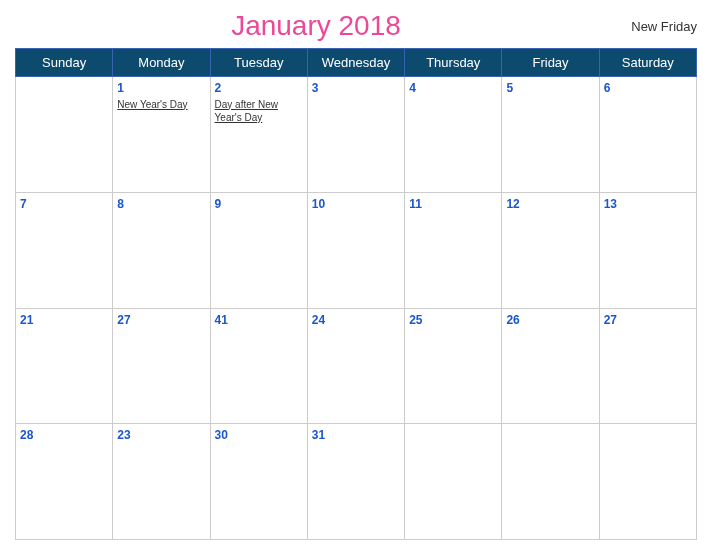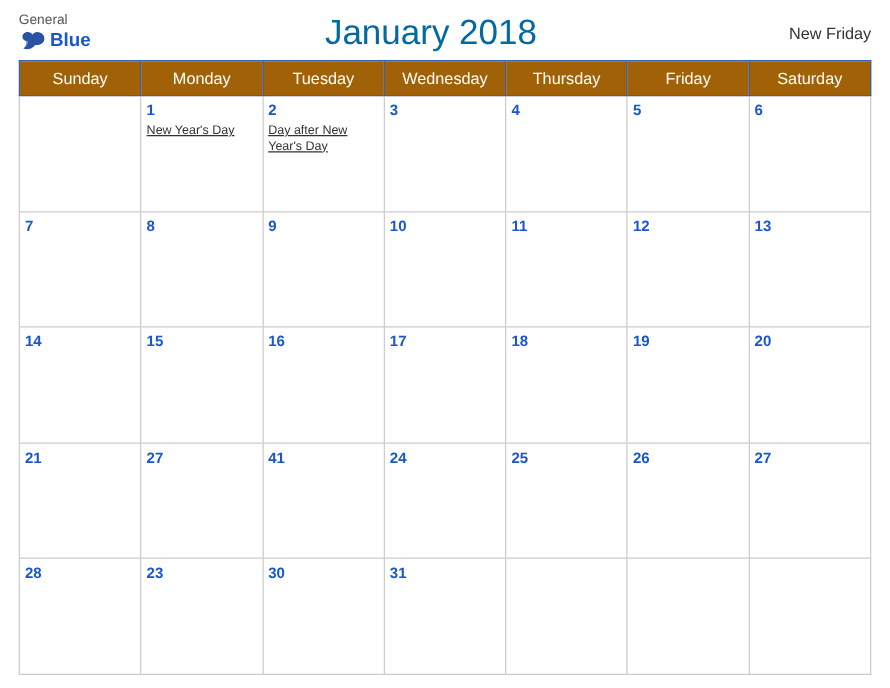--- a/index.html
+++ b/index.html
@@ -43,41 +43,41 @@
       gap: 3px;
     }
 
     .logo-bird {
       width: 22px;
       height: 18px;
     }
 
     .calendar-title {
       font-size: 28px;
-      color: #0369a1;
+      color: #ec4899;
       font-weight: normal;
       text-align: center;
       flex: 1;
     }
 
     .country-label {
       font-size: 13px;
       color: #333;
       text-align: right;
       min-width: 80px;
     }
 
     .calendar {
       width: 100%;
       border-collapse: collapse;
       flex: 1;
     }
 
     .calendar thead tr th {
-      background-color: #a16207;
+      background-color: #0c4a6e;
       color: #fff;
       font-size: 13px;
       font-weight: normal;
       padding: 6px 4px;
       text-align: center;
       border: 1px solid #3a62b3;
     }
 
     .calendar tbody tr td {
       border: 1px solid #ccc;
@@ -100,30 +100,20 @@
       color: #333;
       line-height: 1.3;
       margin-top: 1px;
       text-decoration: underline;
     }
   </style>
 </head>
 <body>
 
 <div class="header">
-  <div class="logo">
-    <span class="logo-general">General</span>
-    <div class="logo-blue">
-      <svg class="logo-bird" viewBox="0 0 30 24" xmlns="http://www.w3.org/2000/svg">
-        <path d="M20 2 C24 2 28 5 28 9 C28 14 23 17 18 16 C15 20 10 22 5 20 C8 18 10 15 10 12 C7 12 4 10 4 7 C4 4 7 2 10 2 C12 2 14 3 15 5 C16 3 18 2 20 2Z" fill="#2952a3"></path>
-        <path d="M10 12 C10 15 8 18 5 20 C8 17 9 14 8 11Z" fill="#4a7ad4"></path>
-      </svg>
-      <span>Blue</span>
-    </div>
-  </div>
   <h1 class="calendar-title">January 2018</h1>
   <div class="country-label">New Friday</div>
 </div>
 
 <table class="calendar">
   <thead>
     <tr>
     <th>Sunday</th>
         <th>Monday</th>
         <th>Tuesday</th>
@@ -175,43 +165,20 @@
         </td>
         <td>
           <div class="day-number">12</div>
         </td>
         <td>
           <div class="day-number">13</div>
         </td>
       </tr>
       <tr>
         <td>
-          <div class="day-number">14</div>
-        </td>
-        <td>
-          <div class="day-number">15</div>
-        </td>
-        <td>
-          <div class="day-number">16</div>
-        </td>
-        <td>
-          <div class="day-number">17</div>
-        </td>
-        <td>
-          <div class="day-number">18</div>
-        </td>
-        <td>
-          <div class="day-number">19</div>
-        </td>
-        <td>
-          <div class="day-number">20</div>
-        </td>
-      </tr>
-      <tr>
-        <td>
           <div class="day-number">21</div>
         </td>
         <td>
           <div class="day-number">27</div>
         </td>
         <td>
           <div class="day-number">41</div>
         </td>
         <td>
           <div class="day-number">24</div>

